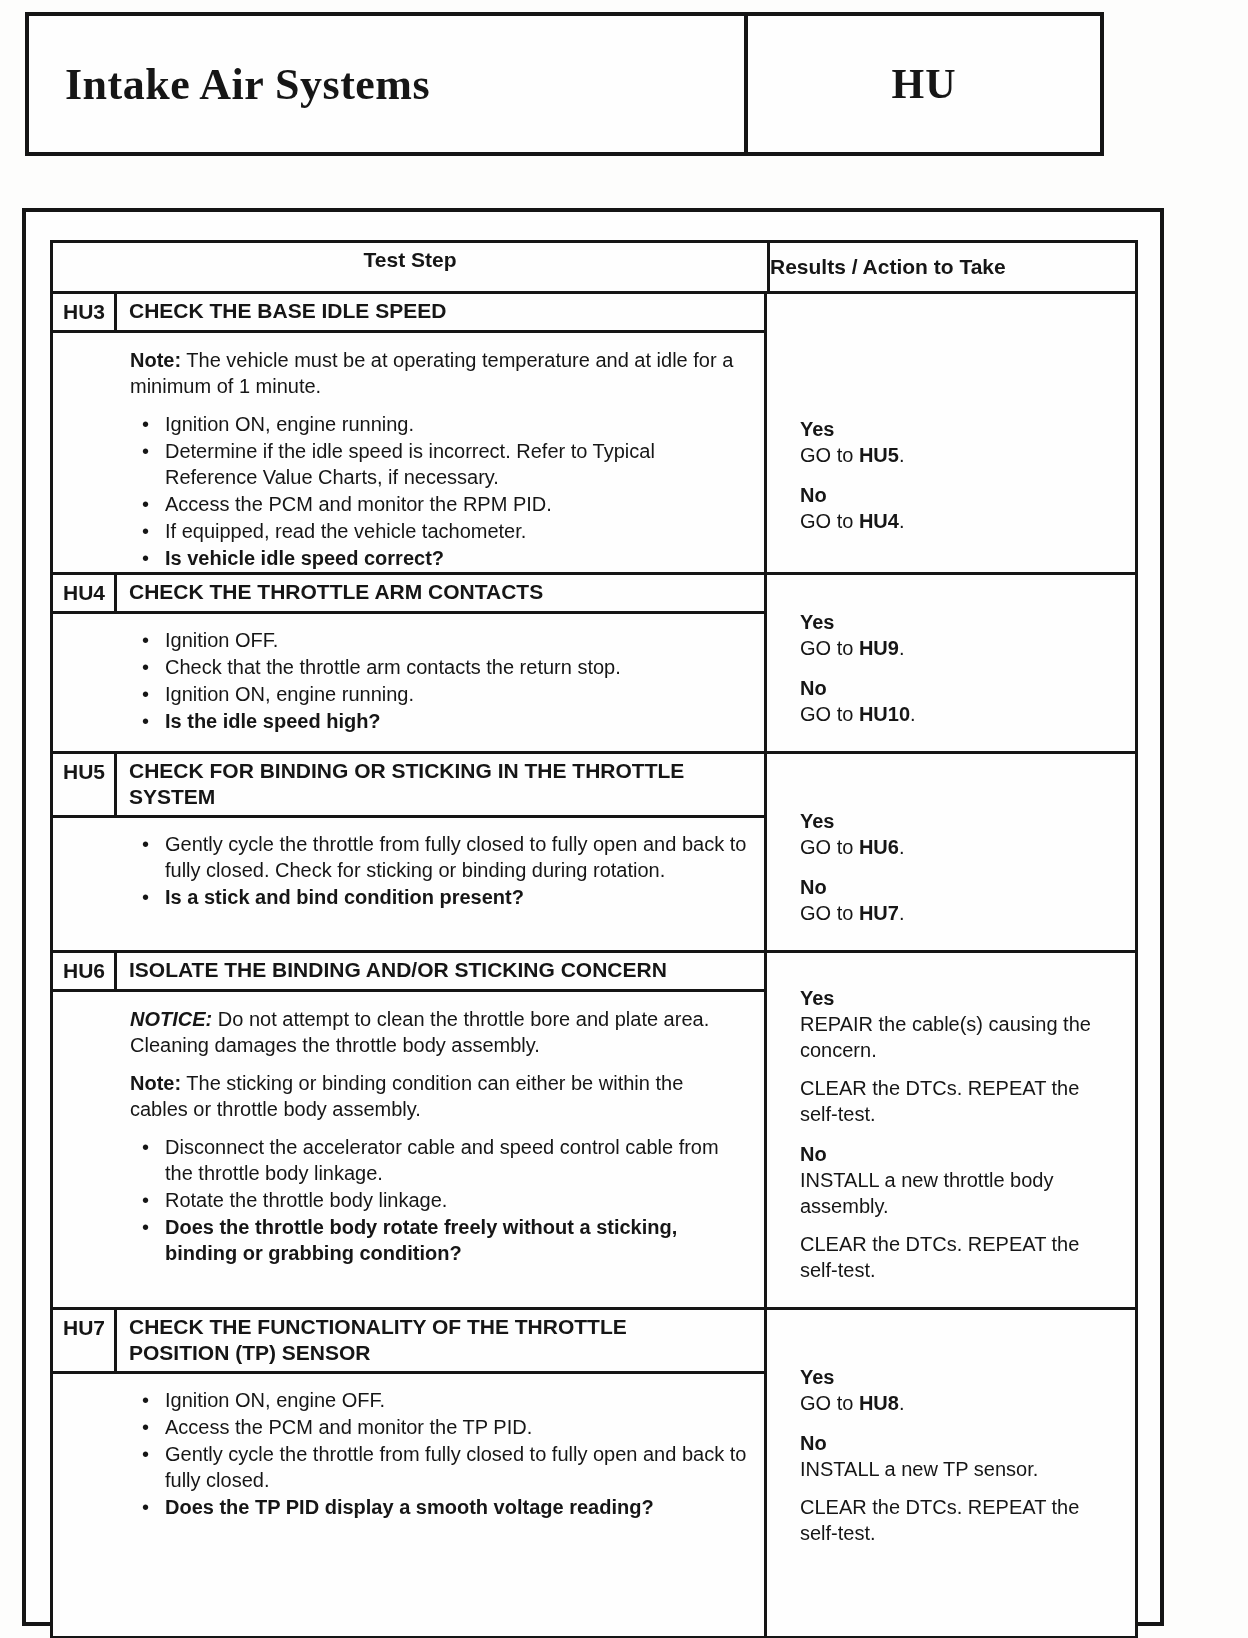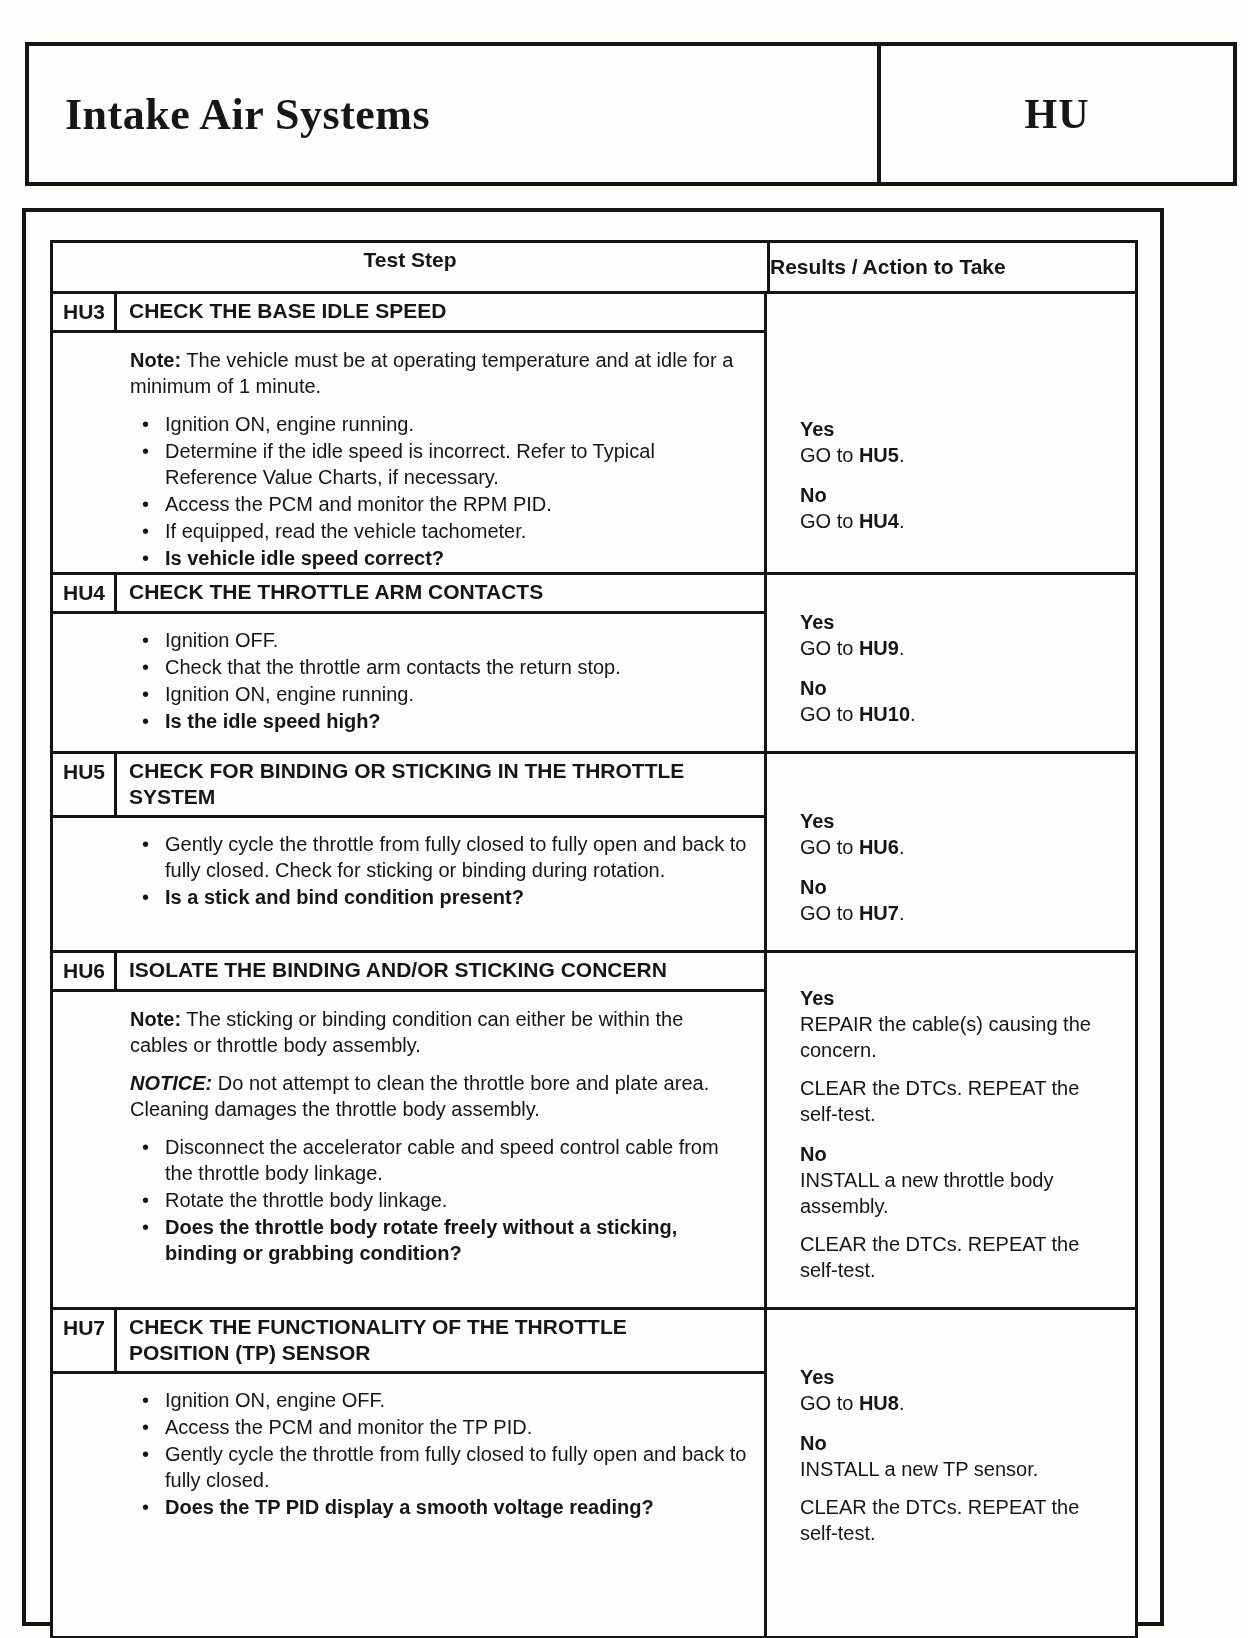--- a/index.html
+++ b/index.html
@@ -2,22 +2,22 @@
 <html><head>
 <meta charset="utf-8">
 <style>
   html,body{margin:0;padding:0;background:#ffffff;}
   .page{
     width:1248px;height:1638px;position:relative;background:#fdfdfc;
     color:#161616;font-family:"Liberation Sans",sans-serif;overflow:hidden;
   }
   
   .header-box{
-    position:absolute;left:25px;top:12px;width:1212px;height:144px;
-    border:4px solid #151515;display:flex;box-sizing:border-box;background:#fefefe;margin-top:30px;
+    position:absolute;left:25px;top:12px;width:1079px;height:144px;
+    border:4px solid #151515;display:flex;box-sizing:border-box;background:#fefefe;
   }
   .header-title{
     flex:1;display:flex;align-items:center;padding-left:36px;
     font-family:"Liberation Serif",serif;font-weight:bold;font-size:44px;letter-spacing:0.5px;
   }
   .header-code{
     width:352px;border-left:4px solid #151515;display:flex;align-items:center;justify-content:center;
     font-family:"Liberation Serif",serif;font-weight:bold;font-size:42px;letter-spacing:1px;
   }
   
@@ -187,22 +187,22 @@
               </div>
             </div>
           </div>
           <div class="step">
             <div class="step-left">
               <div class="step-titlebar">
                 <div class="step-id">HU6</div>
                 <div class="step-title">ISOLATE THE BINDING AND/OR STICKING CONCERN</div>
               </div>
               <div class="step-body">
+                <div class="item-para"><span class="b i">NOTICE:</span><span> Do not attempt to clean the throttle bore and plate area. Cleaning damages the throttle body assembly.</span></div>
                 <div class="item-para"><span class="b ">Note:</span><span> The sticking or binding condition can either be within the cables or throttle body assembly.</span></div>
-                <div class="item-para"><span class="b i">NOTICE:</span><span> Do not attempt to clean the throttle bore and plate area. Cleaning damages the throttle body assembly.</span></div>
                 <div class="item-bullet">
                   <span class="dot">•</span>
                   <span class="btext"><span>Disconnect the accelerator cable and speed control cable from the throttle body linkage.</span></span>
                 </div>
                 <div class="item-bullet">
                   <span class="dot">•</span>
                   <span class="btext"><span>Rotate the throttle body linkage.</span></span>
                 </div>
                 <div class="item-bullet">
                   <span class="dot">•</span>

